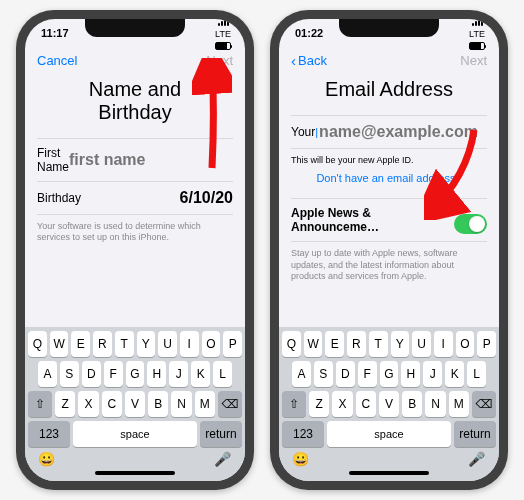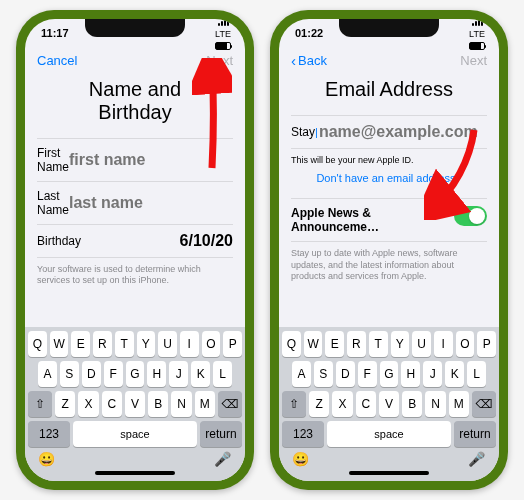--- a/index.html
+++ b/index.html
@@ -8,21 +8,21 @@
     font-family: -apple-system, "Helvetica Neue", Arial, sans-serif;
     width: 524px; height: 500px;
     display: flex;
     align-items: center;
     justify-content: center;
     gap: 16px;
     position: relative;
   }
   .phone {
     width: 238px; height: 480px;
-    background: #4d7c0f;
+    background: #404040;
     border-radius: 38px;
     padding: 9px;
     position: relative;
     box-shadow: 0 2px 6px rgba(0,0,0,0.25);
   }
   .screen {
     width: 100%; height: 100%;
     background: #f2f2f7;
     border-radius: 30px;
     overflow: hidden;
@@ -114,21 +114,21 @@
   .fine {
     font-size: 9px; color: #8a8a8e;
     padding: 6px 0 0 0; line-height: 1.25;
   }
   .link {
     color: #007aff; font-size: 11px;
     padding: 6px 0 10px 0;
     text-align: center;
   }
   .toggle-row {
-    display: flex; align-items: flex-start; justify-content: space-between;
+    display: flex; align-items: flex-end; justify-content: space-between;
     border-top: 1px solid #d9d9dd;
     border-bottom: 1px solid #d9d9dd;
     padding: 7px 0;
     margin-top: 4px;
   }
   .toggle-row .tlabel { font-size: 12px; font-weight: 600; }
   .switch {
     width: 34px; height: 20px;
     background: #34c759;
     border-radius: 10px;
@@ -197,24 +197,20 @@
       <span class="nav-right dim">Next</span>
     </div>
     <div class="title">
       <span>Name and</span><br>
       <span>Birthday</span>
     </div>
     <div class="content">
       <div class="row first">
         <span class="label">First Name</span>
         <input class="field" placeholder="first name" style="">
-      </div>
-      <div class="row">
-        <span class="label">Last Name</span>
-        <input class="field" placeholder="last name" style="">
       </div>
       <div class="row">
         <span class="label">Birthday</span>
         <span class="field val">6/10/20</span>
       </div>
       <div class="fine">Your software is used to determine which services to set up on this iPhone.</div>
     </div>
     <div class="keyboard">
       <div class="krow">
           <div class="key">Q</div>
@@ -295,21 +291,21 @@
     <div class="navbar">
       <span class="nav-left">
         <span class="chev">‹</span>
         <span>Back</span>
       </span>
       <span class="nav-right dim">Next</span>
     </div>
     <div class="title">Email Address</div>
     <div class="content">
       <div class="row first">
-        <span class="label" style="width:44px;">Stay</span>
+        <span class="label" style="width:44px;">Your</span>
         <span style="color:#007aff;margin-right:1px;">|</span>
         <input class="field" placeholder="name@example.com" style="">
       </div>
       <div class="fine" style="color:#000;">This will be your new Apple ID.</div>
       <div class="link">Don't have an email address?</div>
       <div class="toggle-row">
         <span class="tlabel">Apple News &amp; Announceme…</span>
         <span class="switch">
             <i></i>
           </span>

